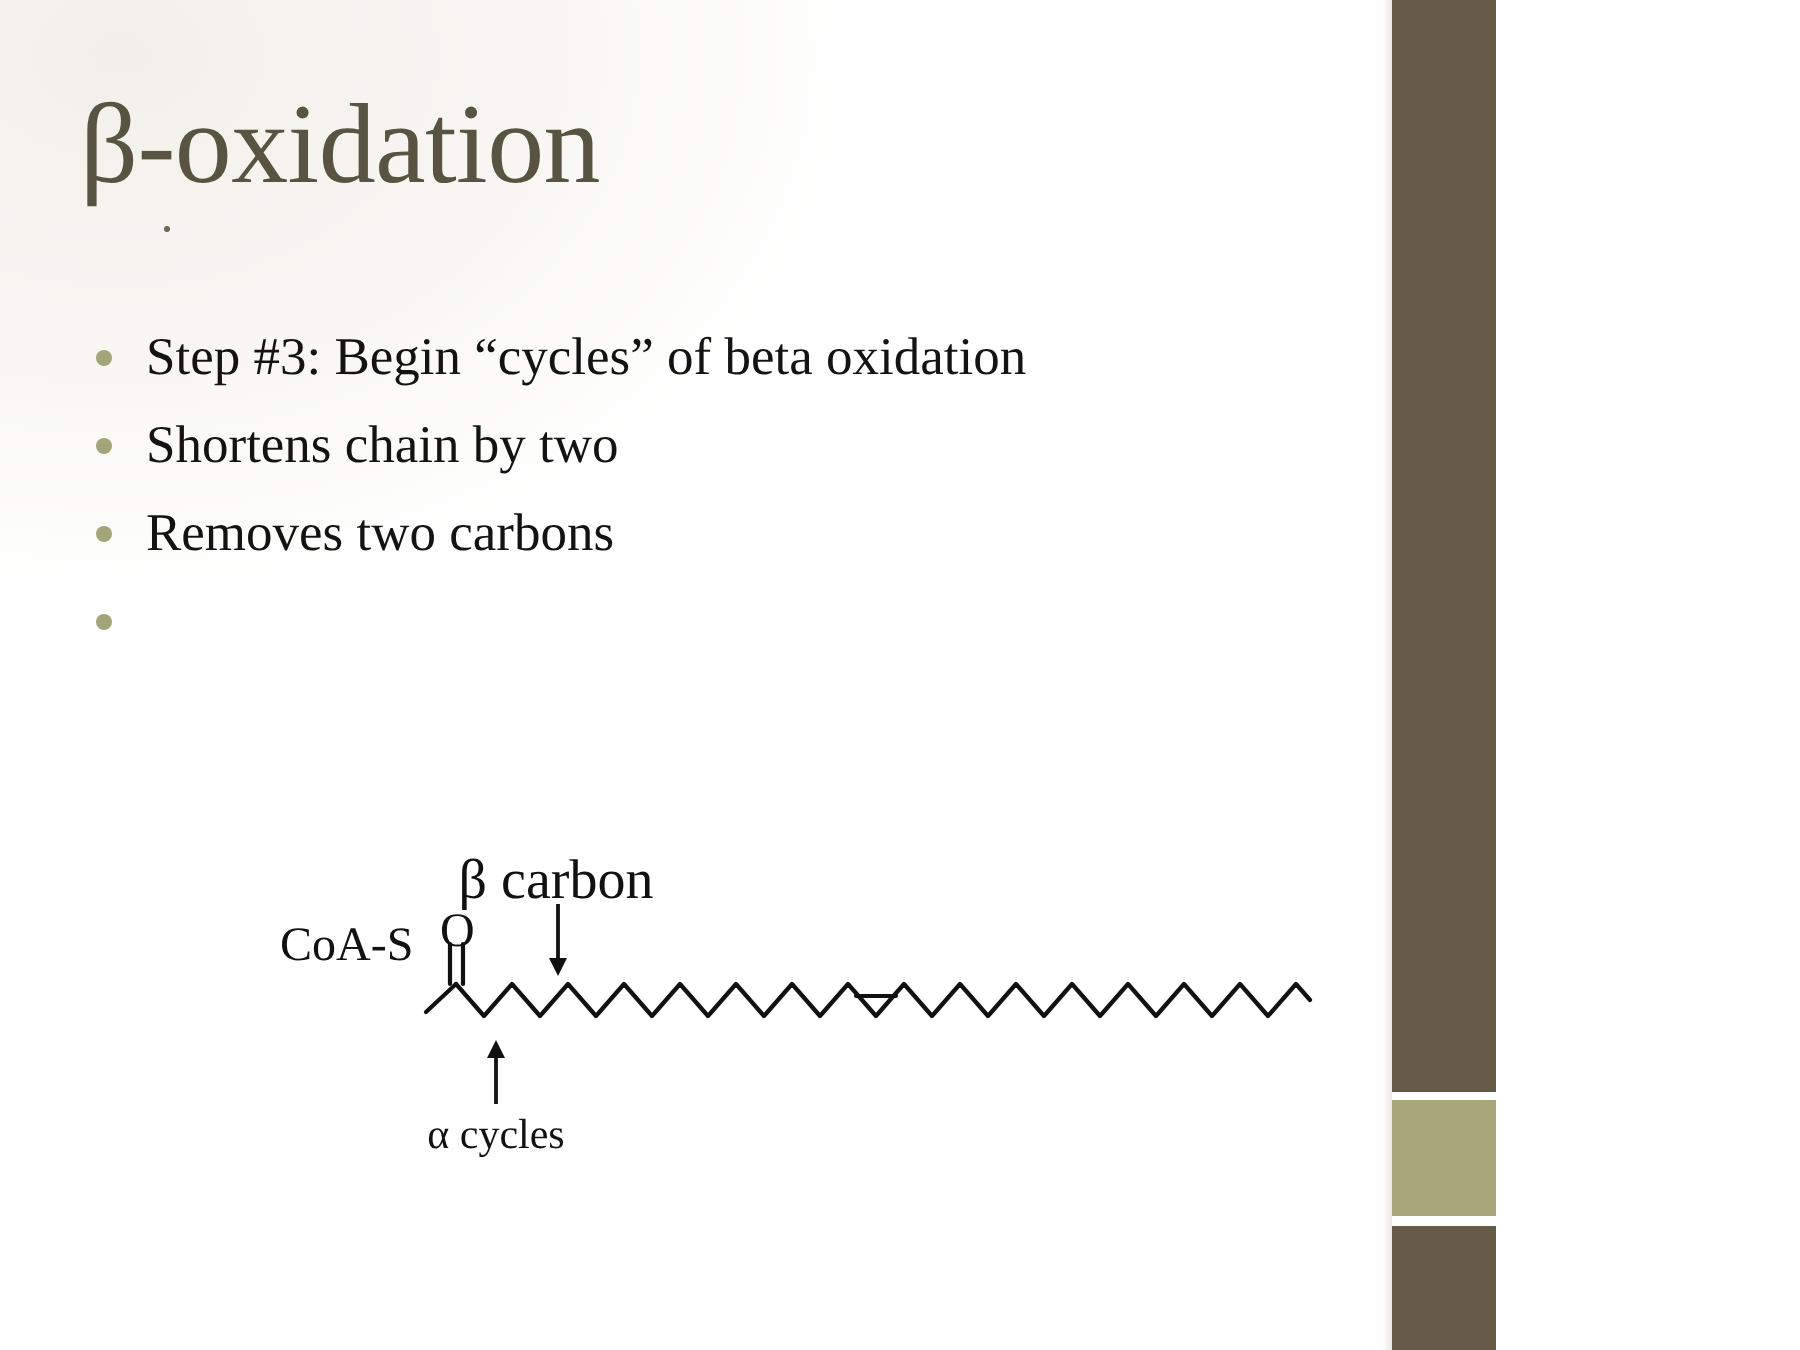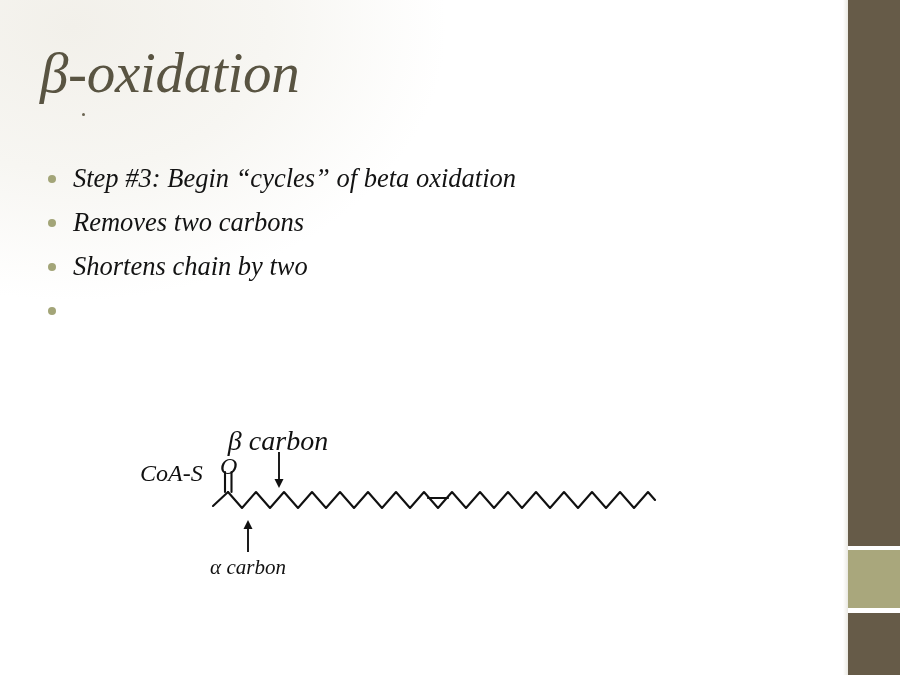--- a/index.html
+++ b/index.html
@@ -3,29 +3,28 @@
 <meta charset="utf-8">
 <title>beta-oxidation slide</title>
 <style>
   html, body {
     margin: 0;
     padding: 0;
     background: #ffffff;
   }
   #slide {
     position: relative;
-    width: 900px;
+    width: 748px;
     height: 675px;
     overflow: hidden;
     background:
       radial-gradient(ellipse 520px 380px at 8% 4%, #f2f0ea 0%, #f7f6f2 38%, #ffffff 72%),
       radial-gradient(ellipse 420px 300px at 95% 96%, #f1f0ec 0%, #ffffff 70%),
       linear-gradient(145deg, #f6f5f1 0%, #ffffff 45%, #fbfbfa 100%);
     font-family: "Liberation Serif", "DejaVu Serif", serif;
-    font-style: italic;
     -webkit-font-smoothing: antialiased;
   }
 
   
   .sidebar {
     position: absolute;
     top: 0;
     right: 0;
     width: 57px;
     height: 675px;
@@ -172,25 +171,25 @@
   <div class="title">β-oxidation</div>
   <div class="title-speck"></div>
 
   <div class="bullets">
     <div class="bullet-row">
       <span class="bullet-dot"></span>
       <span class="bullet-text">Step #3: Begin “cycles” of beta oxidation</span>
     </div>
     <div class="bullet-row">
       <span class="bullet-dot"></span>
+      <span class="bullet-text">Shortens chain by two</span>
+    </div>
+    <div class="bullet-row">
+      <span class="bullet-dot"></span>
       <span class="bullet-text">Removes two carbons</span>
-    </div>
-    <div class="bullet-row">
-      <span class="bullet-dot"></span>
-      <span class="bullet-text">Shortens chain by two</span>
     </div>
     <div class="bullet-row">
       <span class="bullet-dot"></span>
     </div>
   </div>
 
   <div class="diagram">
 
     <svg width="900" height="675" viewBox="0 0 900 675" style="position:absolute;left:0;top:0;">
       <g fill="none" stroke="#111111" stroke-width="2.1" stroke-linecap="round" stroke-linejoin="round">
@@ -220,16 +219,16 @@
 
       <g stroke="#111111" stroke-width="1.9" fill="#111111">
         <path d="M 248,552 L 248,524" fill="none"></path>
         <path d="M 243.5,529 L 248,520 L 252.5,529 Z" stroke="none"></path>
       </g>
     </svg>
 
     <div class="mol-label label-coas">CoA-S</div>
     <div class="mol-label label-o">O</div>
     <div class="mol-label label-beta">β carbon</div>
-    <div class="mol-label label-alpha">α carbon</div>
+    <div class="mol-label label-alpha">α cycles</div>
   </div>
 
 </div>
 
 </body></html>

